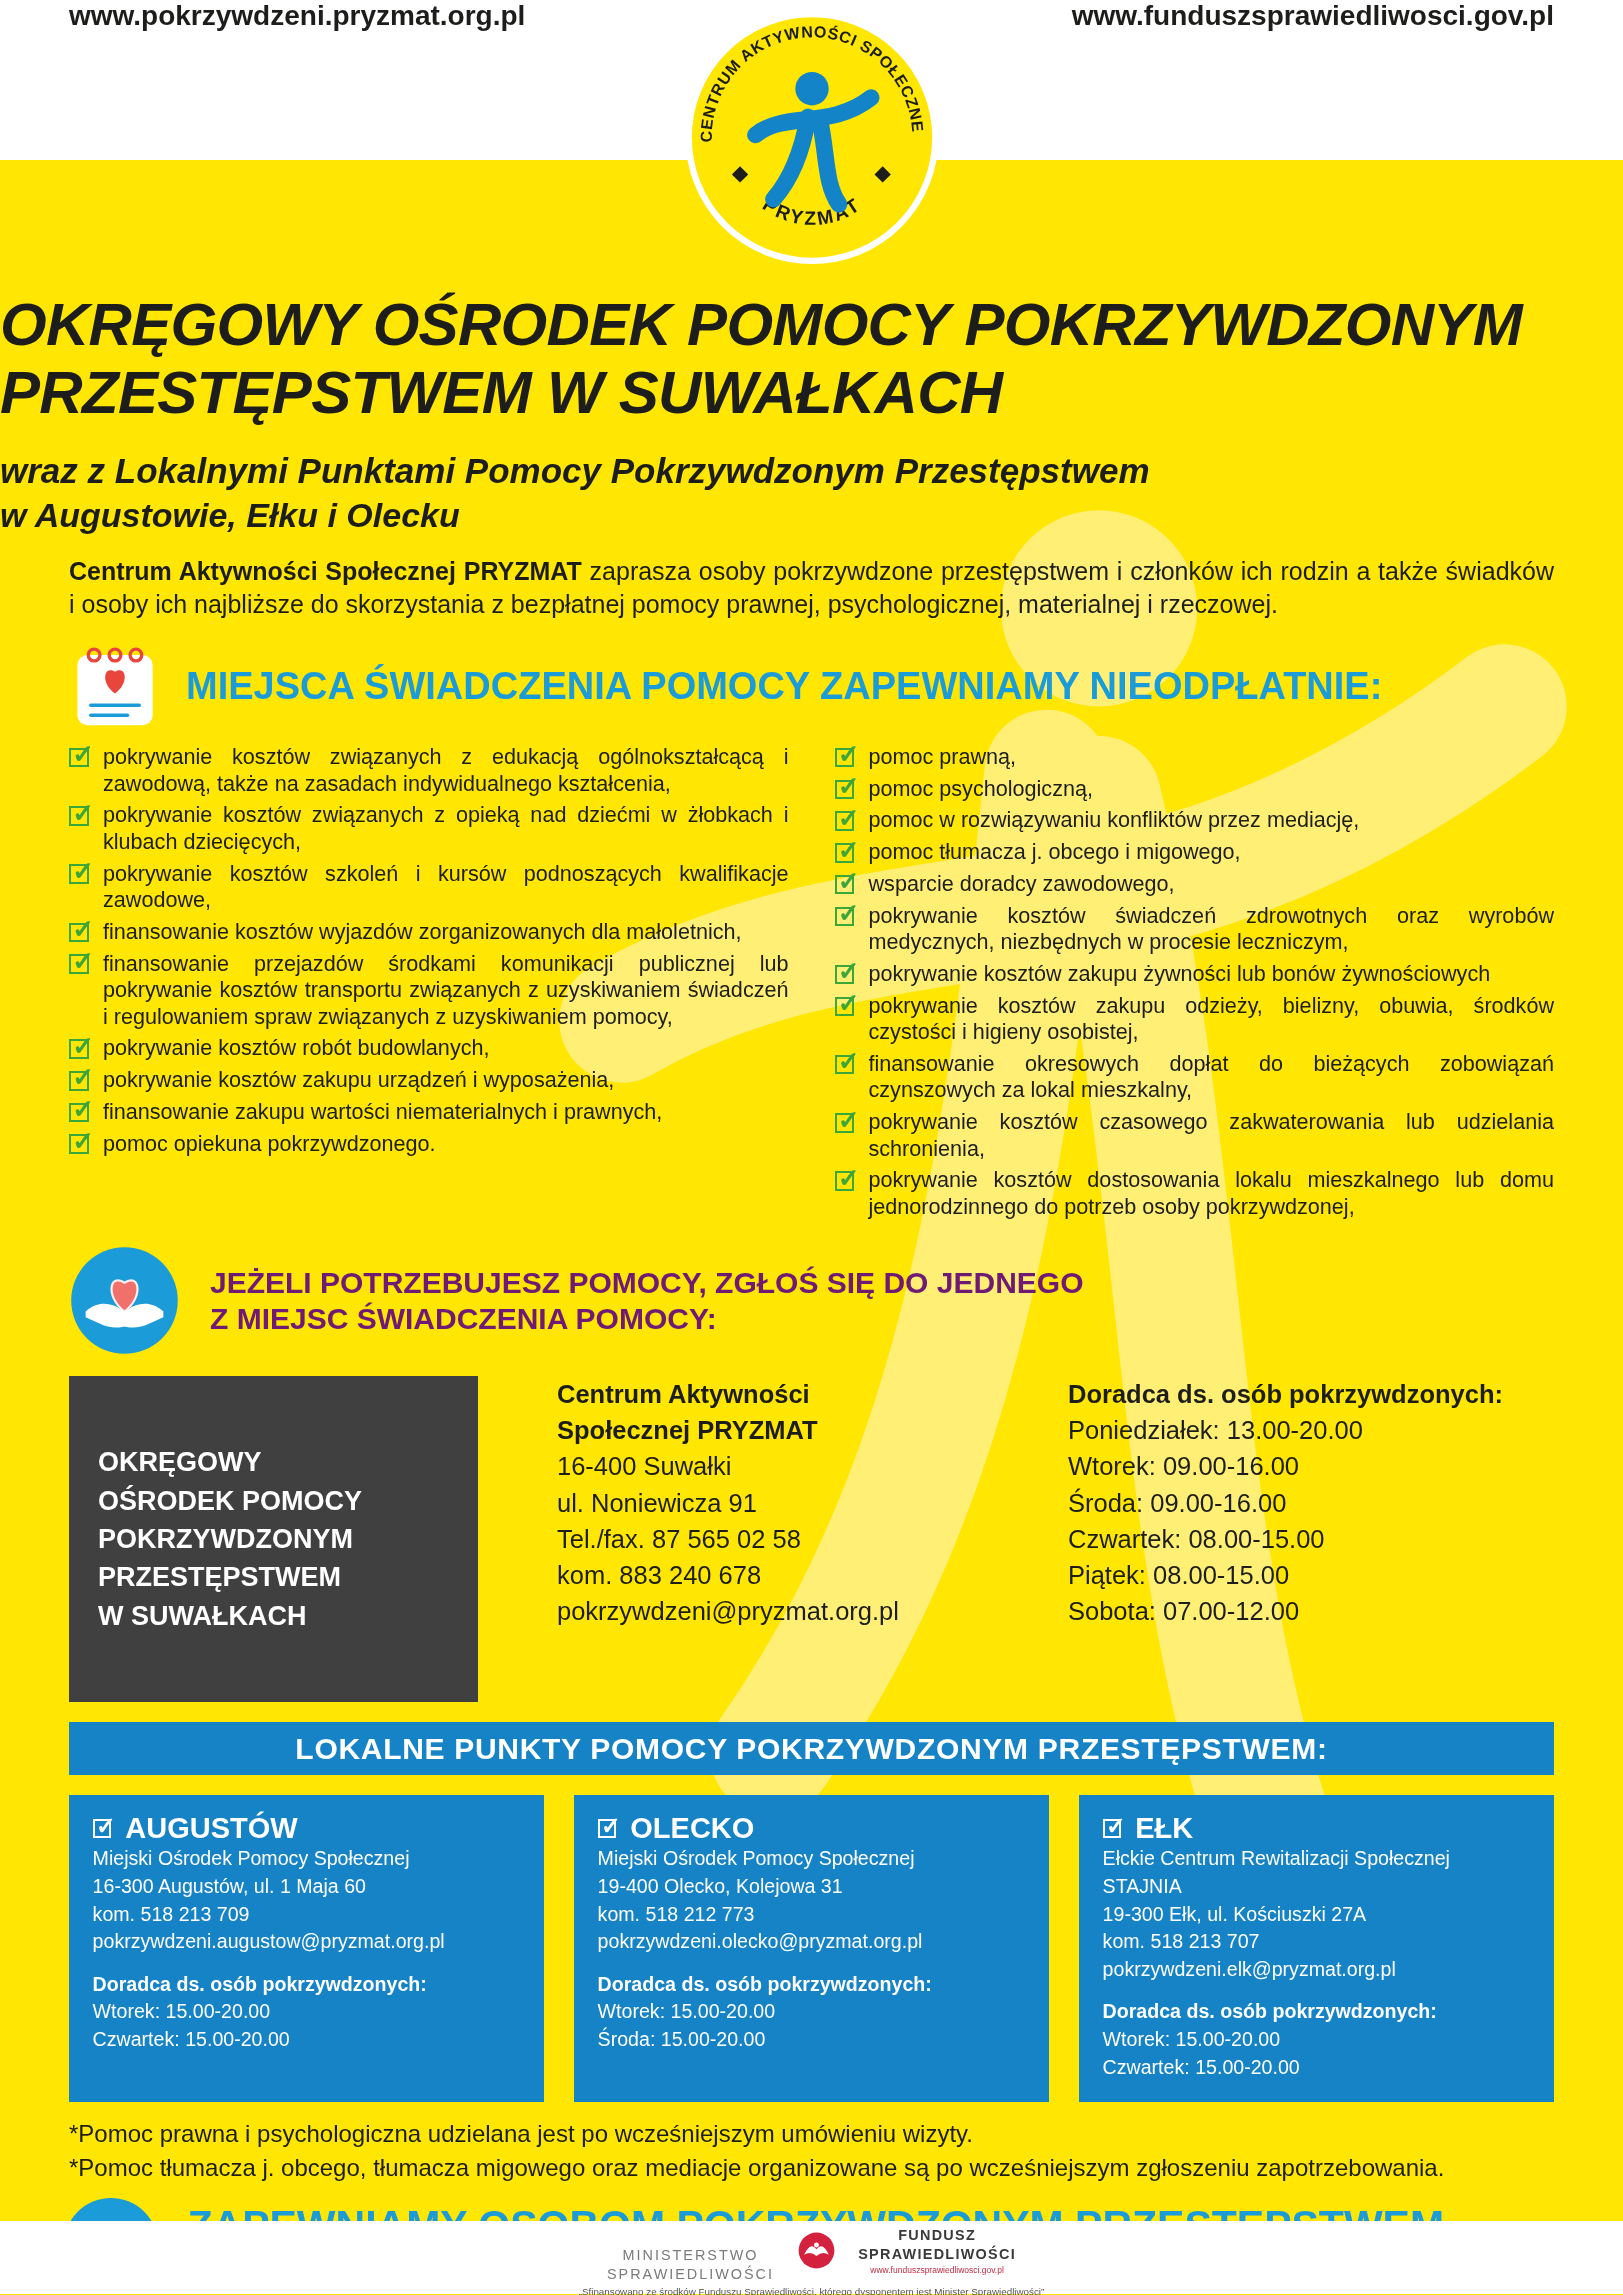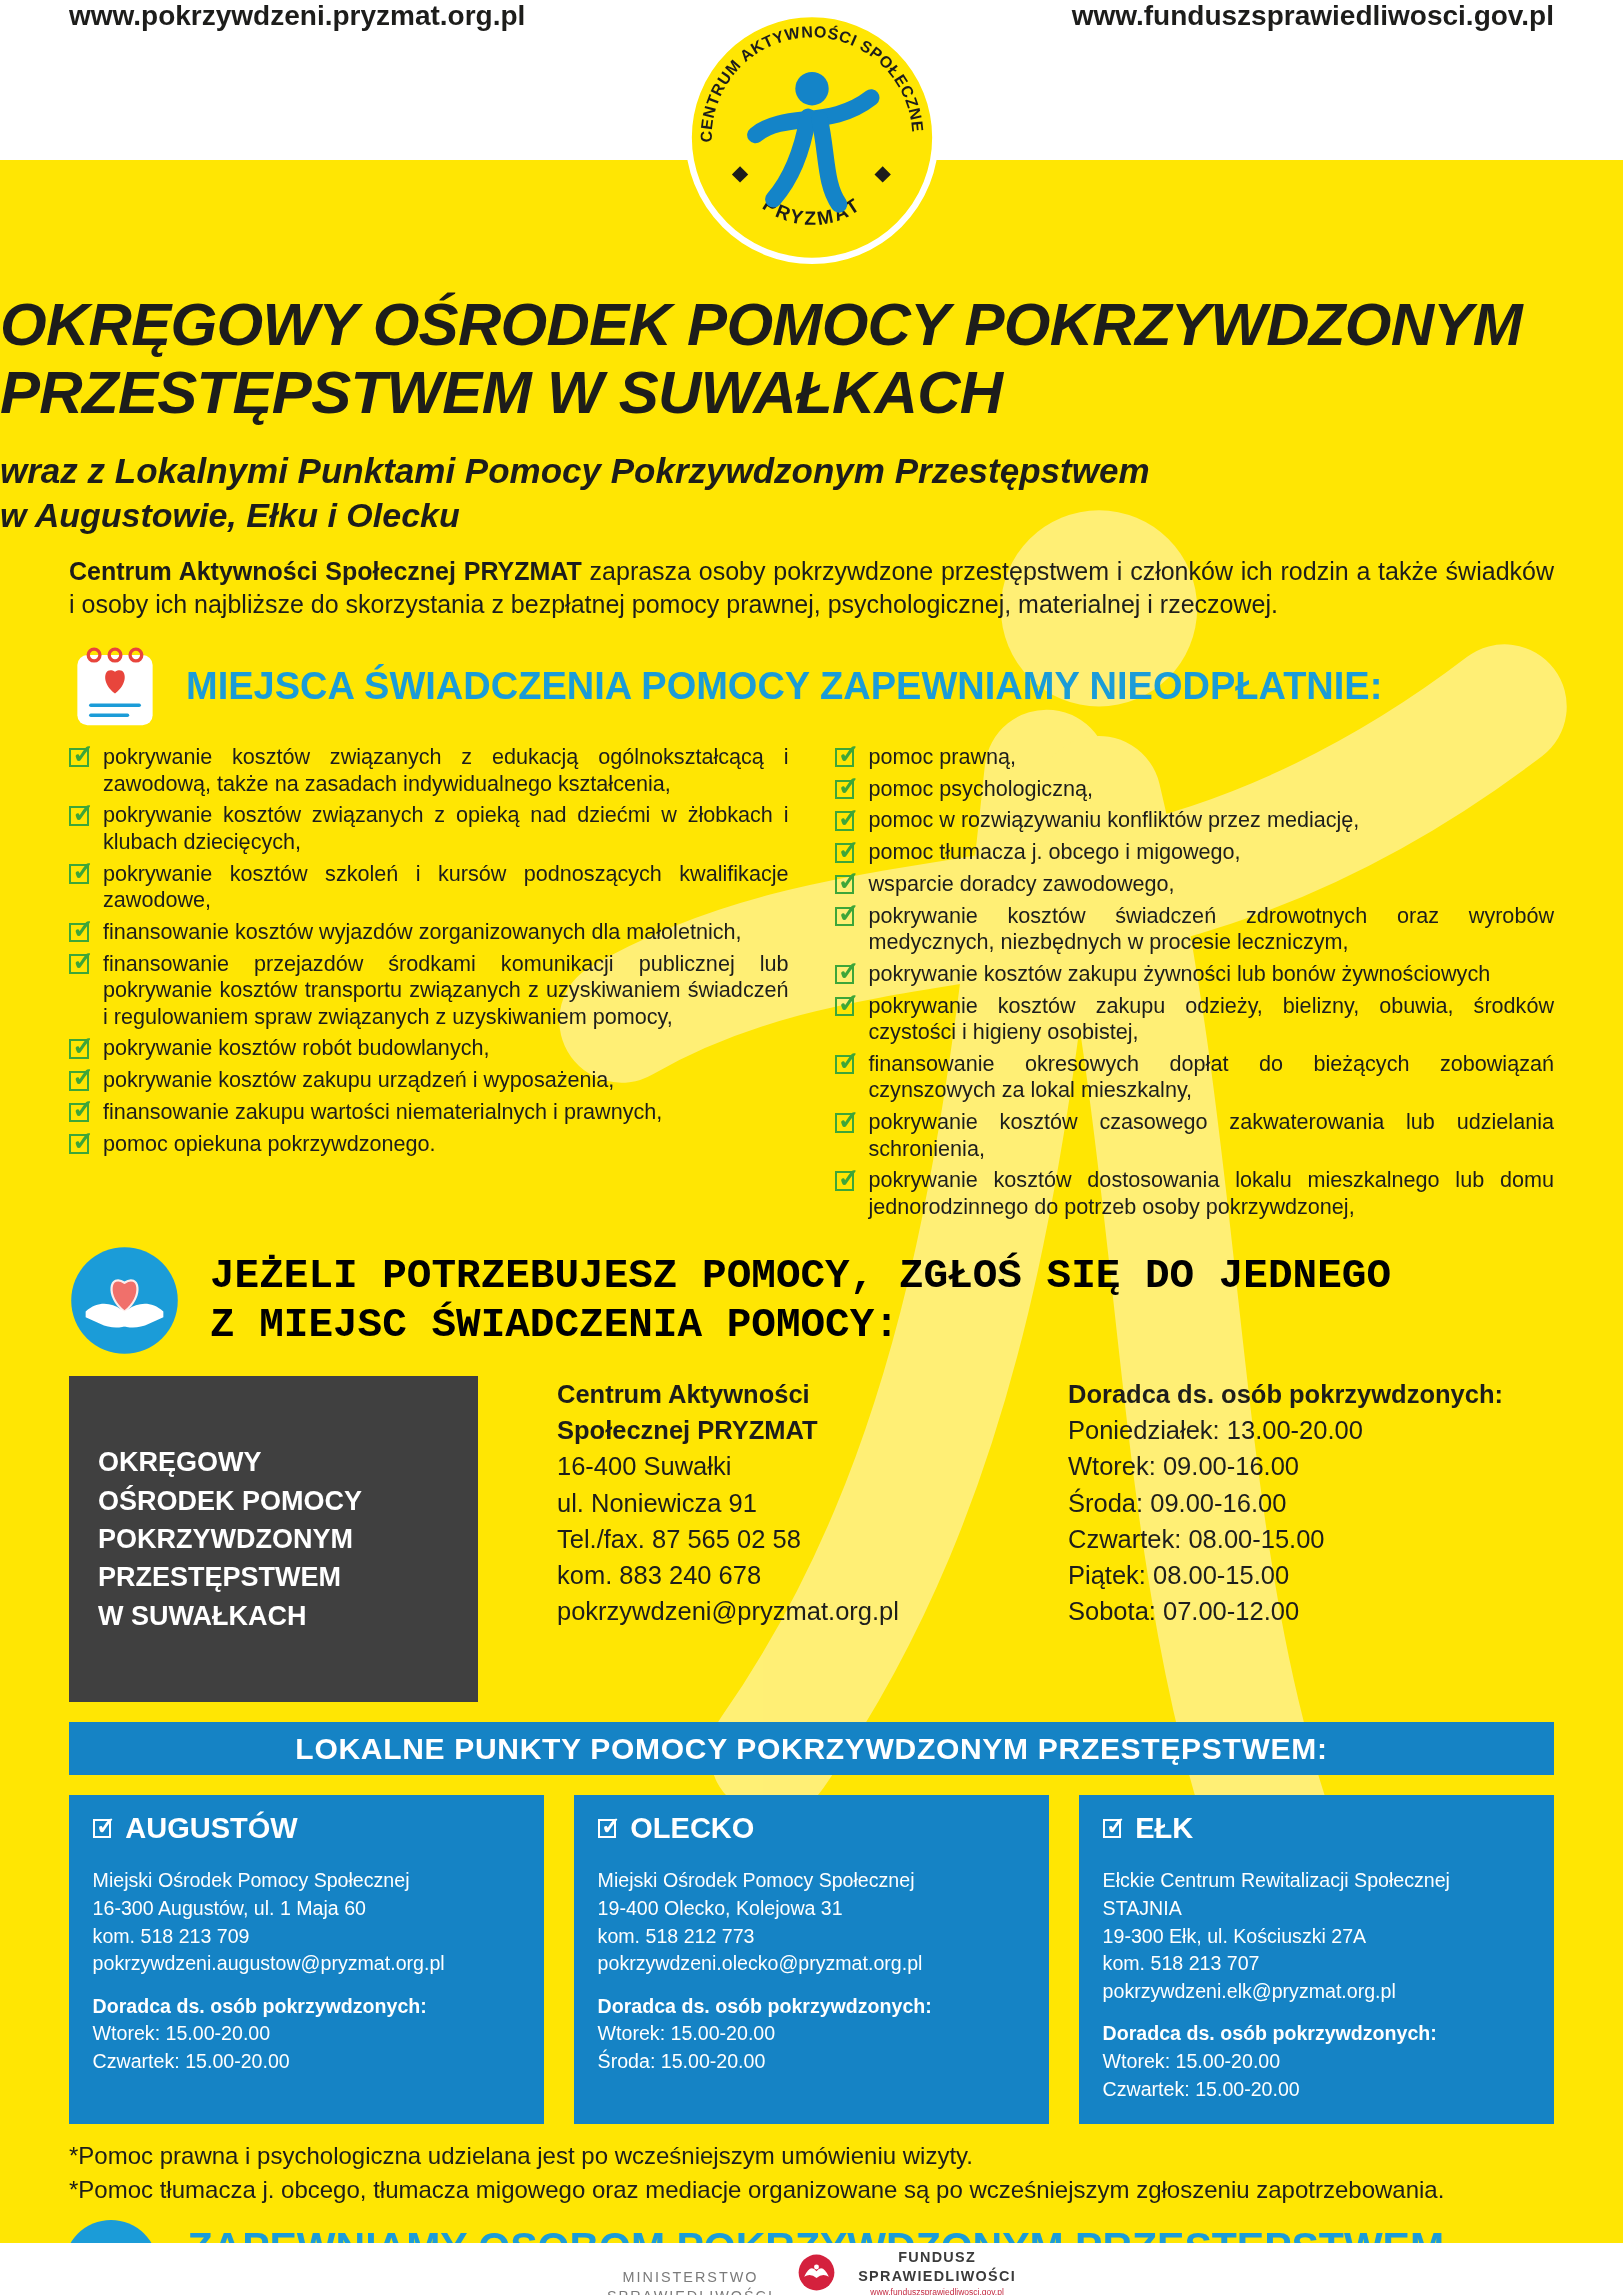--- a/index.html
+++ b/index.html
@@ -37,36 +37,36 @@
   .cols { display:flex; gap:46px; margin:11.8px 69px 0; }
   .checklist { list-style:none; flex:1; }
   .checklist li { display:flex; gap:14.4px; margin-bottom:5.2px; }
   .chk { flex:none; width:19.6px; height:19.6px; border:2.6px solid #3DA639; margin-top:3.9px; position:relative; }
   .chk::after { content:"✓"; position:absolute; left:1.3px; top:-10.5px; font-size:26px; font-weight:bold; color:#3DA639; }
   .li-text { font-size:21.6px; line-height:1.23; text-align:justify; }
 
   
   .cta { display:flex; align-items:center; gap:30px; margin:19.6px 69px 0; }
   .cta .icon, .closing .icon { width:111px; height:111px; flex:none; }
-  .cta-text { color:#000000; font-weight:bold; font-size:41px; line-height:1.18;font-family:Liberation Mono, monospace; }
+  .cta-text { color:#701a75; font-weight:bold; font-size:30px; line-height:1.18; }
 
   
   .office { display:grid; grid-template-columns:409px 432px 1fr; column-gap:79px; margin:19.6px 69px 0; }
   .office-box { background:#404040; color:#fff; font-weight:bold; font-size:27px; line-height:1.42; padding:29px 29px; white-space:pre-line; }
   .office-contact, .office-hours { font-size:25.5px; line-height:1.42; }
   .bold-head { font-weight:bold; }
   .prel { white-space:pre-line; }
 
   
   .banner { margin:19.6px 69px 0; background:#1583C5; color:#fff; font-weight:bold; font-size:30px; text-align:center; padding:9.8px 0; letter-spacing:0.7px; }
 
   
   .points { display:grid; grid-template-columns:1fr 1fr 1fr; gap:30px; margin:19.6px 69px 0; }
   .point { background:#1583C5; color:#fff; padding:17px 23.6px 19.6px; }
-  .point-head { display:flex; align-items:center; gap:14.4px; font-size:29px; font-weight:bold; margin-bottom:22px; }
+  .point-head { display:flex; align-items:center; gap:14.4px; font-size:29px; font-weight:bold; margin-bottom:0; }
   .chk-w { flex:none; width:18.3px; height:18.3px; border:2.6px solid #fff; position:relative; }
   .chk-w::after { content:"✓"; position:absolute; left:1.3px; top:-9.2px; font-size:23.6px; font-weight:bold; color:#fff; }
   .point-line { font-size:19.6px; line-height:1.42; }
   .advisor { font-weight:bold; margin-top:14.4px; font-size:19.6px; line-height:1.42; }
 
   
   .footnotes { margin:15.7px 69px 0; font-size:24px; line-height:1.4; }
 
   
   .closing { display:flex; align-items:center; gap:27.5px; margin:11.8px 46px 0 62px; }

